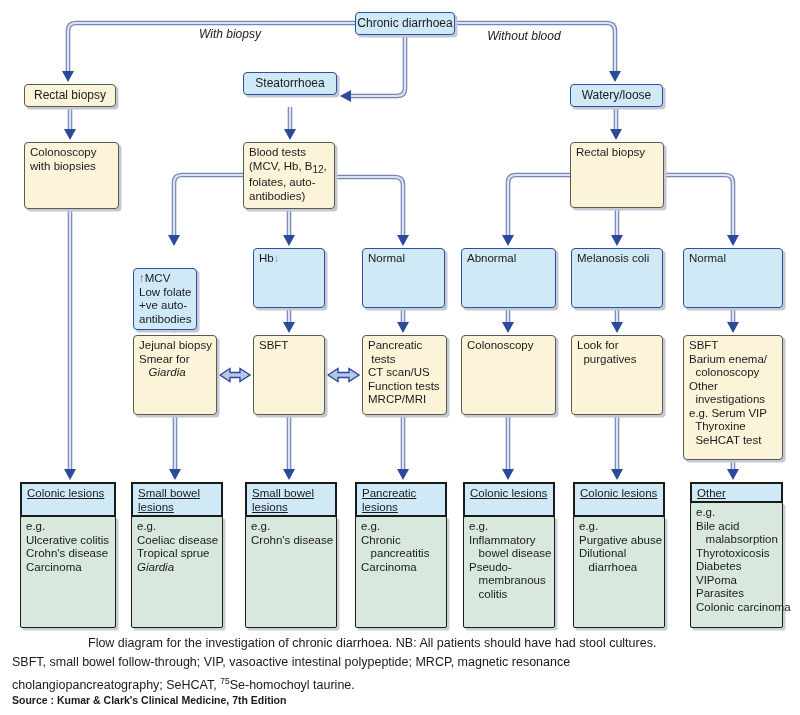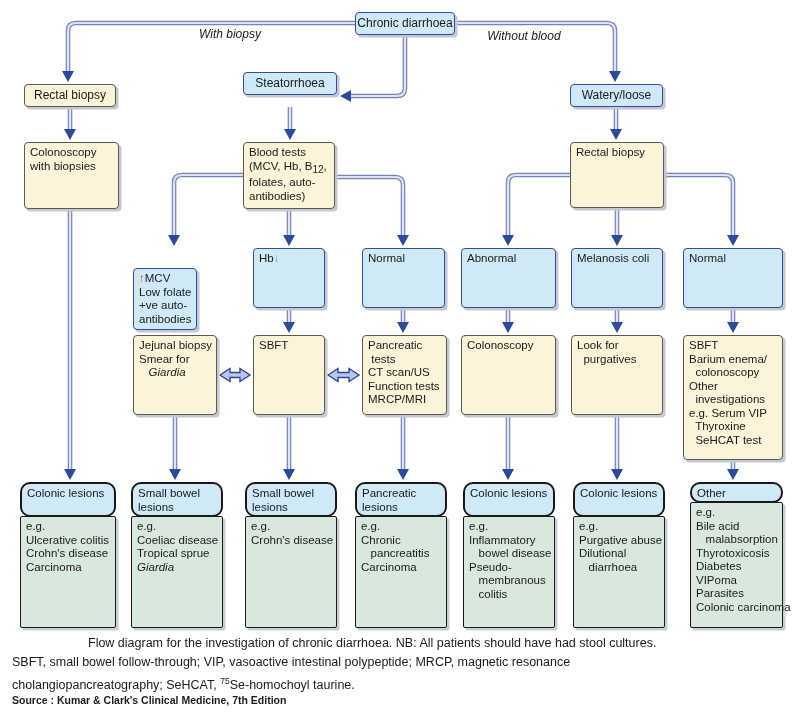--- a/index.html
+++ b/index.html
@@ -8,21 +8,21 @@
   svg.connectors{position:absolute;left:0;top:0;z-index:0;}
   .to{fill:none;stroke:#7685b8;stroke-width:4.6px;}
   .ti{fill:none;stroke:#dde3f3;stroke-width:2.2px;}
   .ah{fill:#2b4a9b;}
   .dbl{fill:#b9c6e8;stroke:#2b4a9b;stroke-width:1.4px;}
   .box{position:absolute;box-sizing:border-box;z-index:1;font-size:11.5px;line-height:13.5px;}
   .blue{background:var(--box_blue);border:1.6px solid var(--border_navy);border-radius:4px;
         box-shadow:2.5px 2.5px 0 #c3c8d2;}
   .yellow{background:var(--box_yellow);border:1.4px solid var(--border_olive);border-radius:4px;
         box-shadow:2.5px 2.5px 0 #c3c8d2;}
-  .outhead{background:var(--box_blue);border:2px solid var(--border_dark);border-radius:10px;z-index:2;}
+  .outhead{background:var(--box_blue);border:2px solid var(--border_dark);border-radius:0;z-index:2;text-decoration:underline;}
   .green{background:var(--box_green);border:1.6px solid var(--border_dark);border-radius:2px;
         box-shadow:2.5px 2.5px 0 #c9cdd4;}
   .c{display:flex;align-items:center;justify-content:center;text-align:center;font-size:12px;}
   .pad{padding:3px 5px;}
   .lines .ln{white-space:pre;}
   sub{font-size:10px;}
   sup{font-size:8.5px;margin-top:17px;}
   .lbl{position:absolute;z-index:1;font-size:12px;font-style:italic;text-align:center;}
   .caption{position:absolute;left:12px;top:634px;width:782px;font-size:12.5px;line-height:19px;z-index:1;}
   .caption .ln{white-space:normal;}

